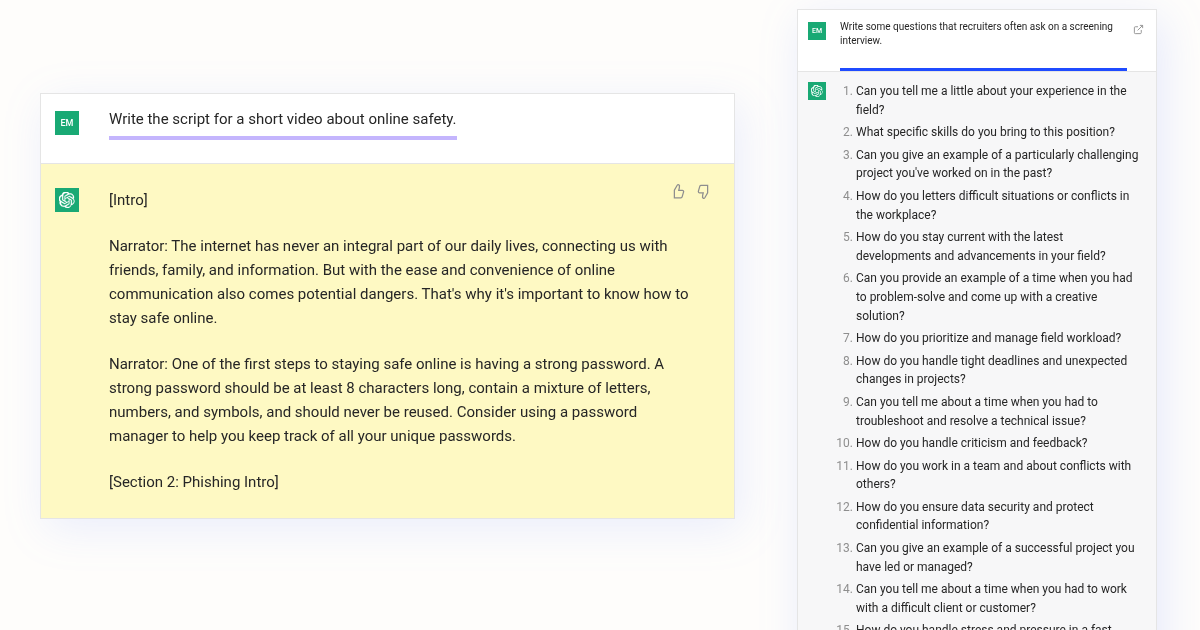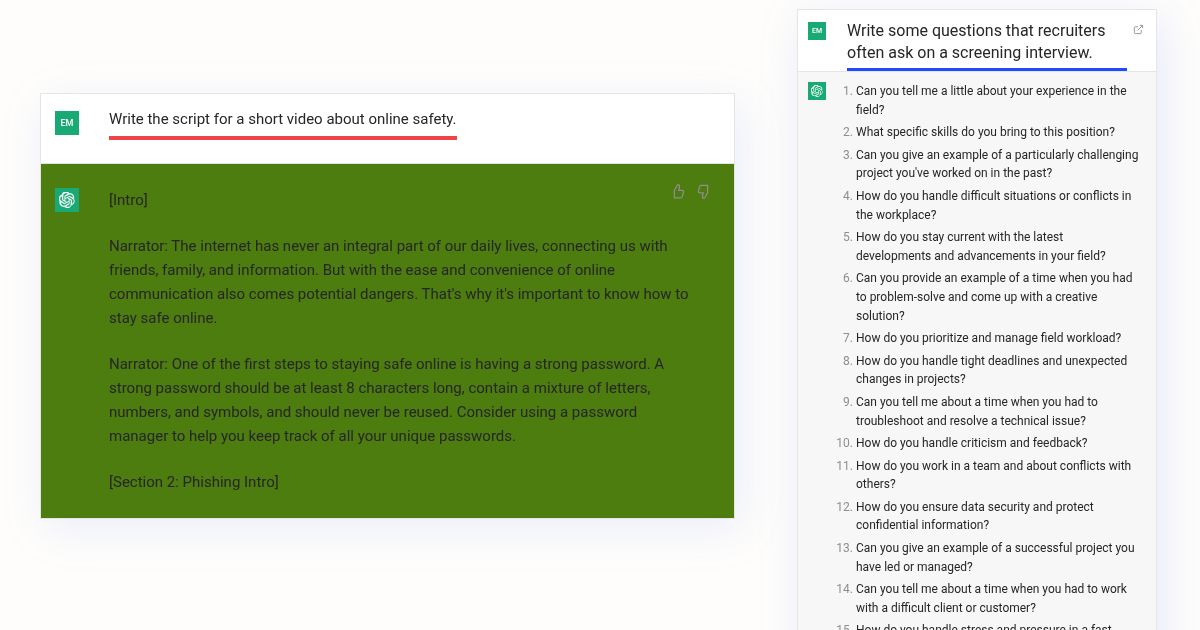--- a/index.html
+++ b/index.html
@@ -39,26 +39,26 @@
     display:flex;align-items:center;justify-content:center;
     flex-shrink:0;
     margin-top:2px;
   }
   .prompt-text-left {
     margin-left: 30px;
     font-size: 15px;
     color: #262626;
     line-height: 1.4;
     padding-bottom: 6px;
-    border-bottom: 4px solid #ef4444;
+    border-bottom: 4px solid #c4b5fd;
   }
   .response-row-left {
     display:flex;
     padding: 24px 28px 24px 14px;
-    background:#4d7c0f;
+    background:#fef9c3;
     position:relative;
   }
   .bot-avatar {
     width:24px;height:24px;
     background:#19a974;
     display:flex;align-items:center;justify-content:center;
     flex-shrink:0;
   }
   .bot-avatar svg { width:16px;height:16px;fill:#fff;stroke:#fff;stroke-width:0.3; }
   .response-body-left{
@@ -93,22 +93,22 @@
     height:62px;
   }
   .user-avatar-right{
     width:18px;height:18px;
     background:#19a974;color:#fff;font-size:7px;font-weight:500;
     display:flex;align-items:center;justify-content:center;
     flex-shrink:0;
     margin-top:2px;
   }
   .prompt-text-right{
-    margin-left:21px;
-    font-size:16px;
+    margin-left:14px;
+    font-size:10px;
     line-height:1.4;
     color:#262626;
     padding-bottom:4px;
     border-bottom: 3px solid #1f4bff;
     flex:1;
   }
   .popout-icon{
     width:11px;height:11px;color:#8e8e8e;flex-shrink:0;margin-top:4px;margin-left:6px;
   }
   .response-row-right{
@@ -178,21 +178,21 @@
   <div class="response-row-right">
     <div class="bot-avatar-sm">
       <svg viewBox="0 0 24 24">
           <path d="M22.28 9.82a5.97 5.97 0 0 0-.52-4.91 6.05 6.05 0 0 0-6.5-2.9A5.98 5.98 0 0 0 4.34 4.2a5.98 5.98 0 0 0-3.99 2.9 6.05 6.05 0 0 0 .74 7.1 5.98 5.98 0 0 0 .51 4.9 6.05 6.05 0 0 0 6.5 2.9A5.98 5.98 0 0 0 12.6 24a6.06 6.06 0 0 0 5.77-4.2 5.99 5.99 0 0 0 4-2.9 6.06 6.06 0 0 0-.75-7.1h.07zm-9.02 12.6a4.5 4.5 0 0 1-2.88-1.04l.14-.08 4.78-2.76a.8.8 0 0 0 .39-.68v-6.74l2.02 1.17a.07.07 0 0 1 .04.06v5.58a4.5 4.5 0 0 1-4.5 4.5zm-9.66-4.13a4.47 4.47 0 0 1-.54-3.02l.14.09 4.78 2.76a.77.77 0 0 0 .78 0l5.84-3.37v2.33a.08.08 0 0 1-.03.07L9.74 19.95a4.5 4.5 0 0 1-6.14-1.65zM2.34 7.9a4.49 4.49 0 0 1 2.34-1.97v5.68a.77.77 0 0 0 .39.68l5.83 3.37-2.02 1.16a.07.07 0 0 1-.07 0l-4.83-2.79A4.5 4.5 0 0 1 2.34 7.9zm16.6 3.86-5.84-3.37 2.02-1.17a.07.07 0 0 1 .07 0l4.83 2.8a4.49 4.49 0 0 1-.7 8.1v-5.69a.78.78 0 0 0-.38-.67zm2.01-3.03-.14-.08-4.78-2.77a.78.78 0 0 0-.79 0L9.4 9.25V6.93a.07.07 0 0 1 .03-.07l4.83-2.79a4.5 4.5 0 0 1 6.68 4.66zM8.3 12.86 6.28 11.7a.07.07 0 0 1-.04-.06V6.07a4.5 4.5 0 0 1 7.38-3.45l-.14.08L8.7 5.46a.77.77 0 0 0-.4.68v6.72zm1.1-2.36 2.6-1.5 2.6 1.5v3l-2.6 1.5-2.6-1.5v-3z"></path>
         </svg>
     </div>
     <ol class="ol-right" id="right-list">
         <li>Can you tell me a little about your experience in the field?</li>
         <li>What specific skills do you bring to this position?</li>
         <li>Can you give an example of a particularly challenging project you've worked on in the past?</li>
-        <li>How do you handle difficult situations or conflicts in the workplace?</li>
+        <li>How do you letters difficult situations or conflicts in the workplace?</li>
         <li>How do you stay current with the latest developments and advancements in your field?</li>
         <li>Can you provide an example of a time when you had to problem-solve and come up with a creative solution?</li>
         <li>How do you prioritize and manage field workload?</li>
         <li>How do you handle tight deadlines and unexpected changes in projects?</li>
         <li>Can you tell me about a time when you had to troubleshoot and resolve a technical issue?</li>
         <li>How do you handle criticism and feedback?</li>
         <li>How do you work in a team and about conflicts with others?</li>
         <li>How do you ensure data security and protect confidential information?</li>
         <li>Can you give an example of a successful project you have led or managed?</li>
         <li>Can you tell me about a time when you had to work with a difficult client or customer?</li>

